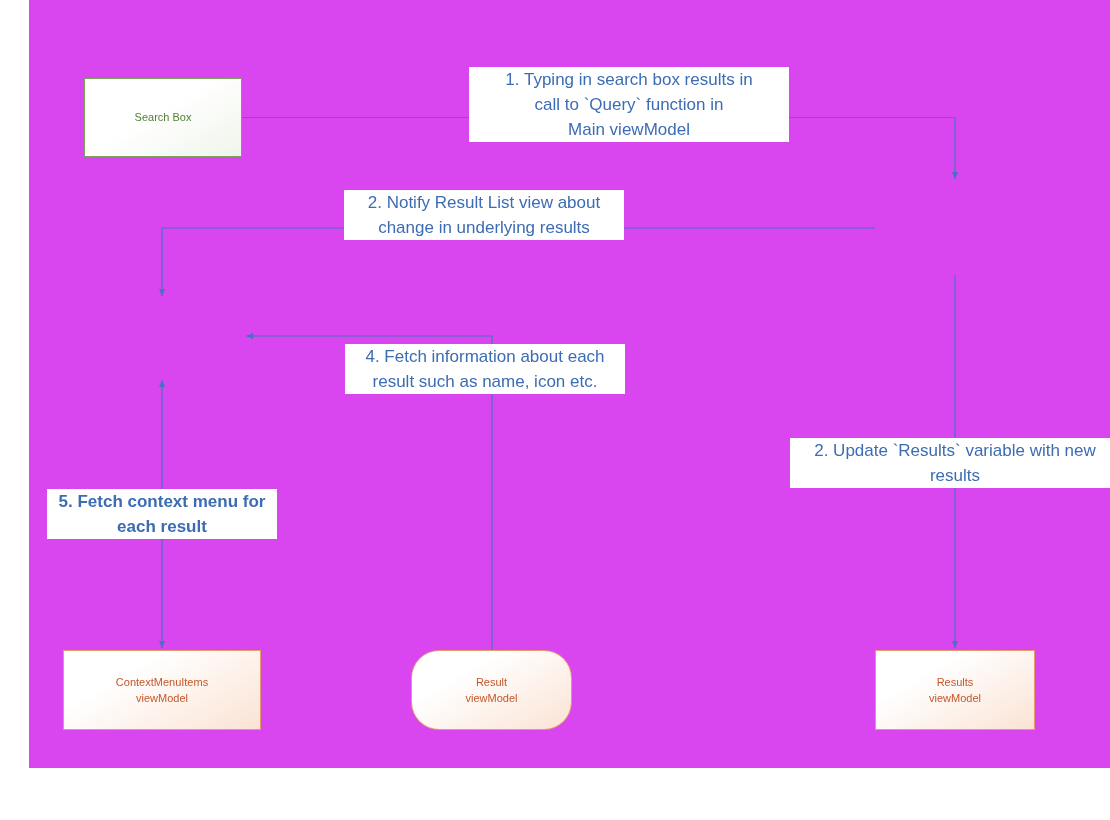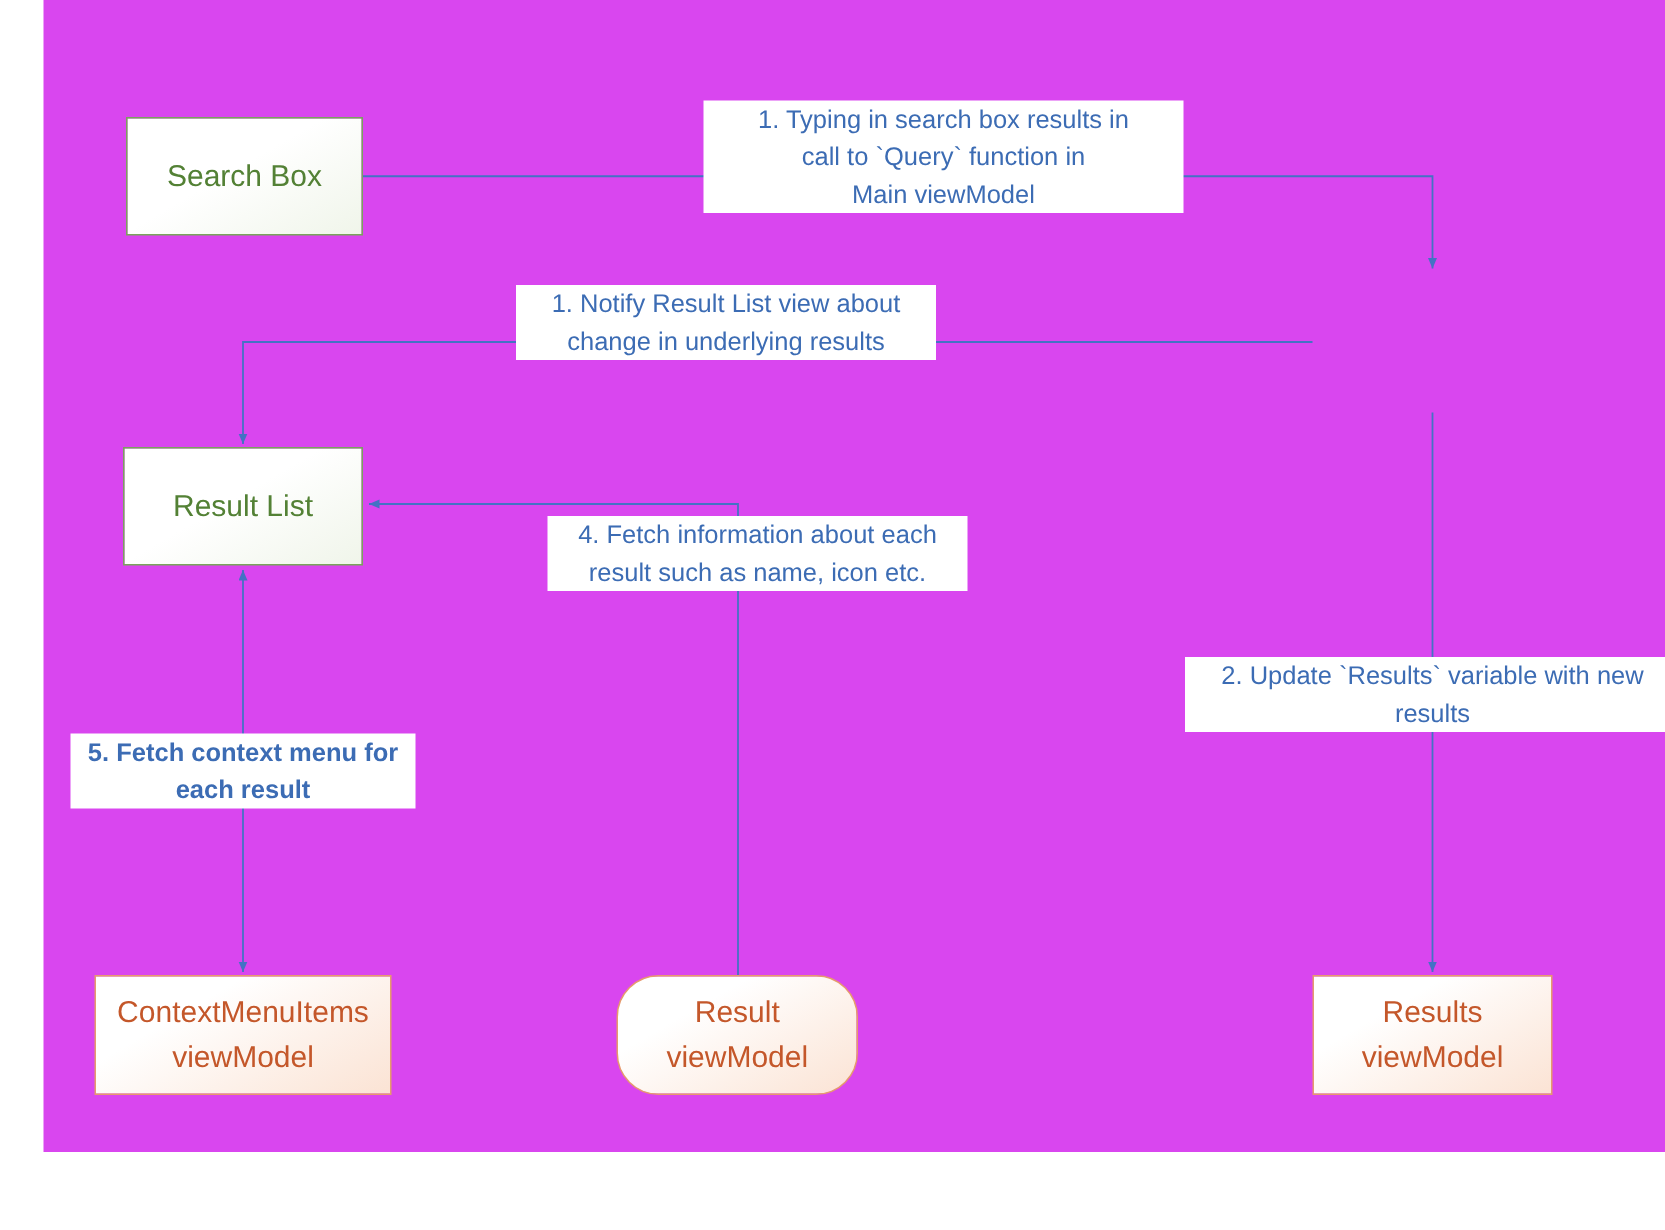--- a/index.html
+++ b/index.html
@@ -21,21 +21,21 @@
     width: 1110px; height: 820px;
   }
 
   .node {
     position: absolute;
     display: flex;
     align-items: center;
     justify-content: center;
     text-align: center;
     white-space: pre-line;
-    font-size: 20px;
+    font-size: 11px;
     line-height: 1.5;
   }
   .node.green {
     border: 1.5px solid #7aa35c;
     color: #538135;
     background: linear-gradient(150deg, #ffffff 45%, #f0f5ea 100%);
   }
   .node.orange {
     border: 1.5px solid #e69a6d;
     color: #c4572a;
@@ -75,33 +75,32 @@
     <path d="M133 380 V648" fill="none" stroke="#4472c4" stroke-width="1.2" marker-start="url(#arrow)" marker-end="url(#arrow)"></path>
   </svg>
 
   <div class="edge-label" style="left:440px; top:67px; width:320px;">1. Typing in search box results in
 call to `Query` function in
 Main viewModel</div>
 
   <div class="edge-label" style="left:761px; top:438px; width:330px;">2. Update `Results` variable with new
 results</div>
 
-  <div class="edge-label" style="left:315px; top:190px; width:280px;">1. Notify Result List view about
+  <div class="edge-label" style="left:315px; top:190px; width:280px;">2. Notify Result List view about
 change in underlying results</div>
 
-  <div class="edge-label" style="left:336px; top:344px; width:280px;">4. Fetch information about each
+  <div class="edge-label" style="left:316px; top:344px; width:280px;">4. Fetch information about each
 result such as name, icon etc.</div>
 
   <div class="edge-label" style="left:18px; top:489px; width:230px;font-weight:bold;">5. Fetch context menu for
 each result</div>
 
   <div class="node green" style="left:55px; top:78px; width:158px; height:79px;">Search Box</div>
 
 
-  <div class="node green" style="left:53px; top:298px; width:160px; height:79px;">Result List</div>
 
   <div class="node orange" style="left:34px; top:650px; width:198px; height:80px;">ContextMenuItems
 viewModel</div>
 
   <div class="node orange" style="left:382px; top:650px; width:161px; height:80px;border-radius:28px;">Result
 viewModel</div>
 
   <div class="node orange" style="left:846px; top:650px; width:160px; height:80px;">Results
 viewModel</div>
 

